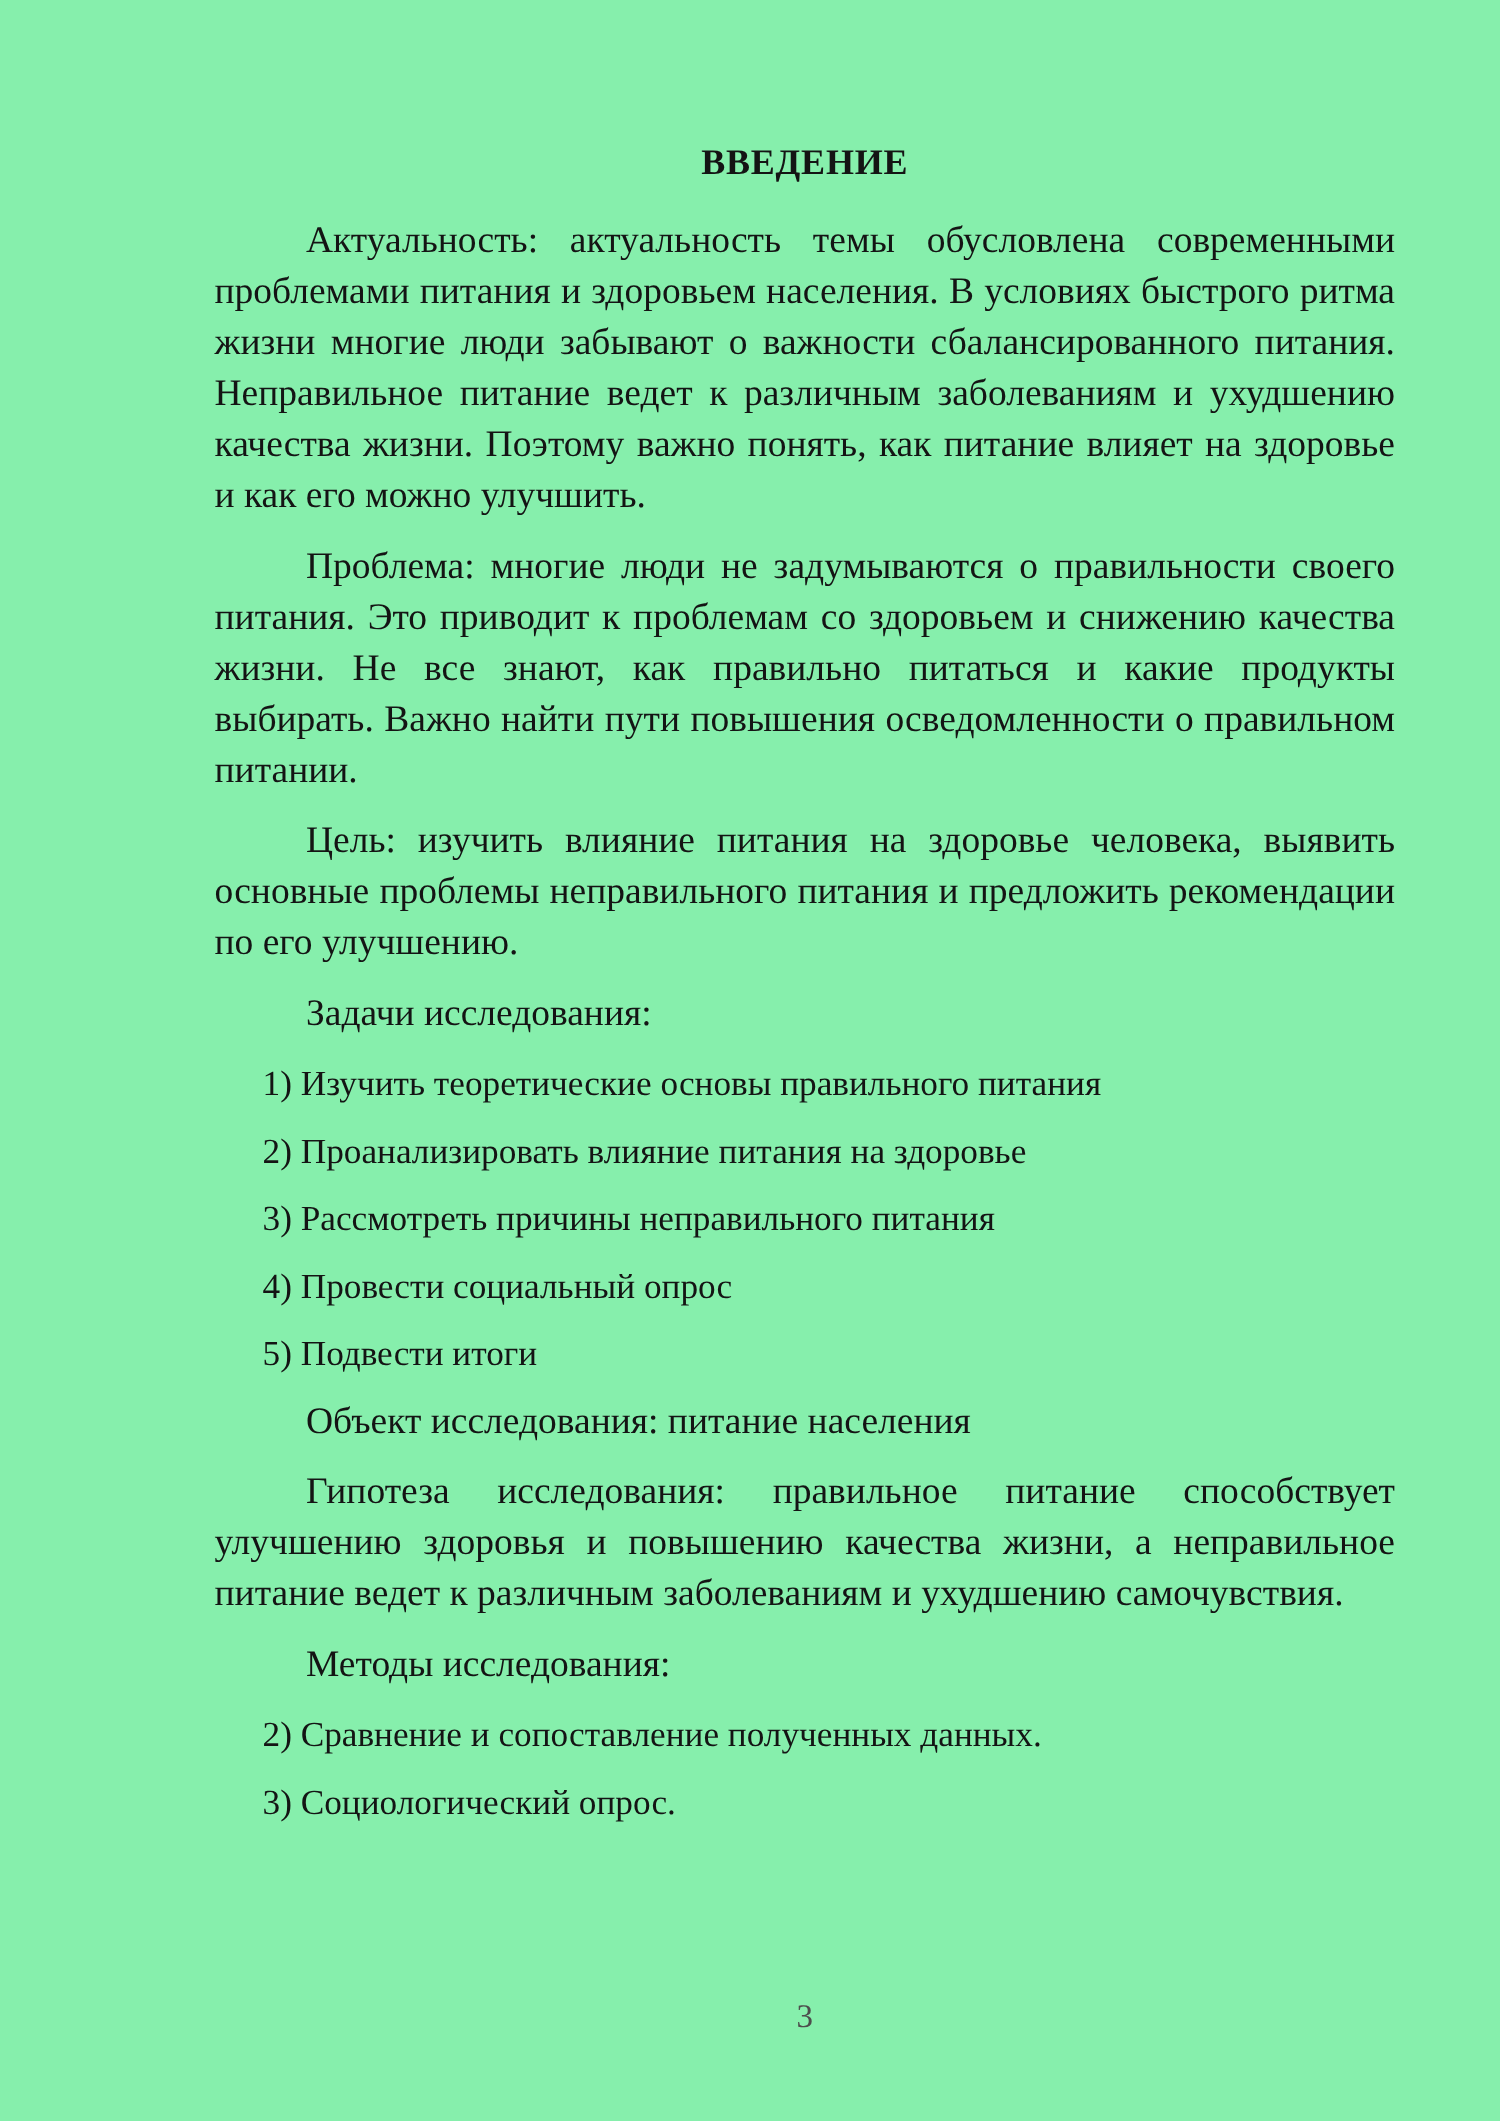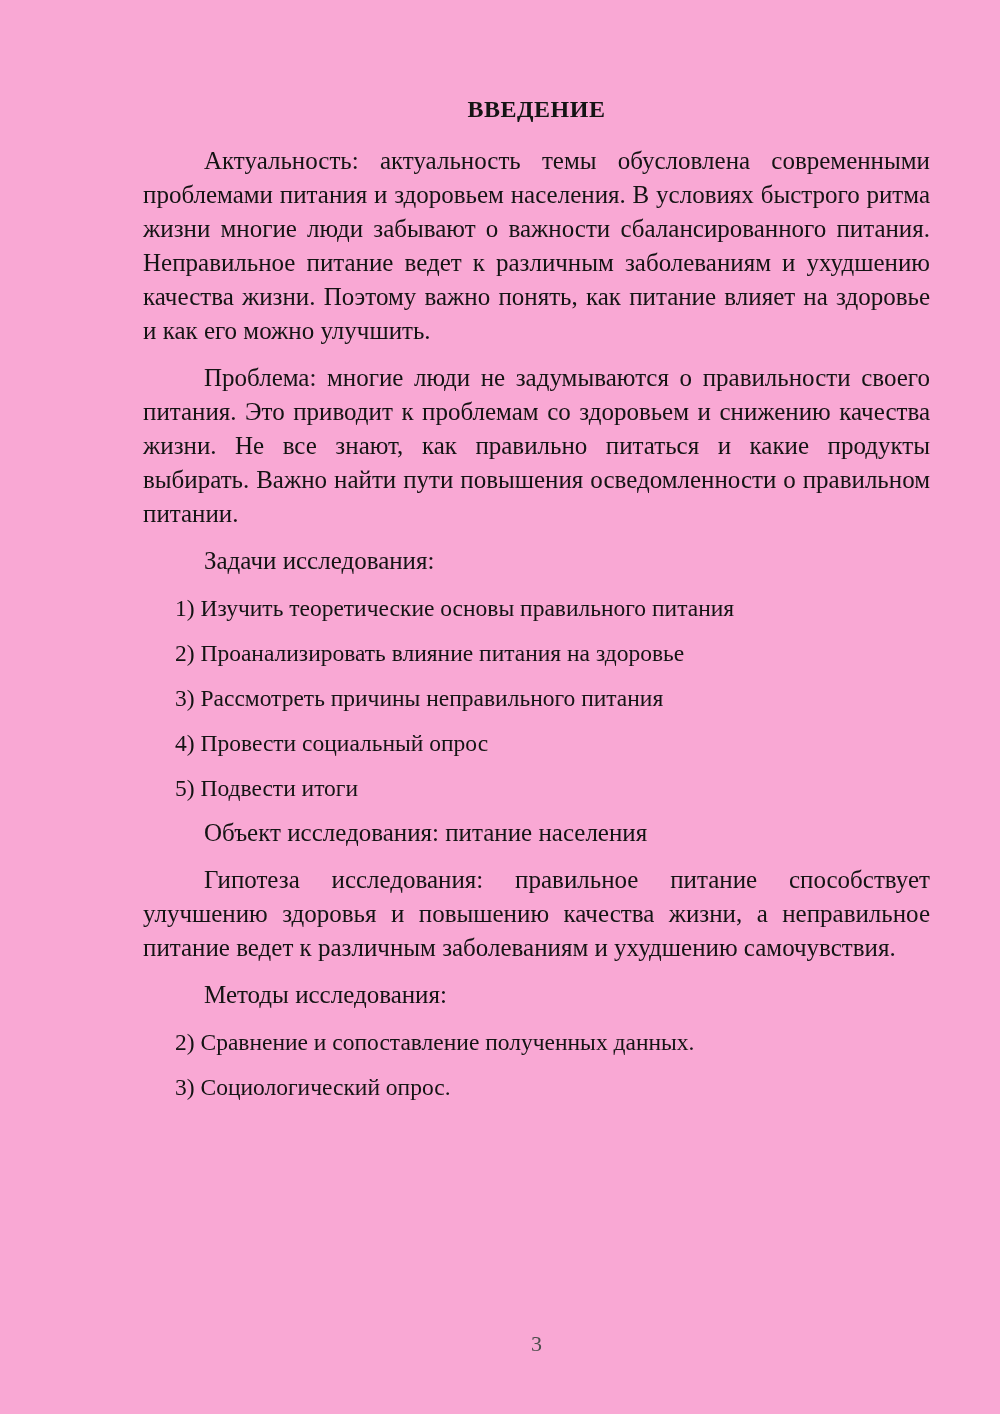--- a/index.html
+++ b/index.html
@@ -4,21 +4,21 @@
 <style>
   html, body {
     margin: 0;
     padding: 0;
     background: #ffffff;
   }
   .page {
     position: relative;
     width: 1000px;
     height: 1414px;
-    background: #f9a8d4;
+    background: #86efac;
     font-family: "Liberation Serif", "DejaVu Serif", serif;
     color: #141414;
     overflow: hidden;
   }
   .content {
     position: absolute;
     left: 143px;
     top: 95px;
     width: 787px;
   }
@@ -61,20 +61,21 @@
 
 <div class="page">
   <div class="content">
 
     <h1 class="doc-title">ВВЕДЕНИЕ</h1>
 
     <p class="para">Актуальность: актуальность темы обусловлена современными проблемами питания и здоровьем населения. В условиях быстрого ритма жизни многие люди забывают о важности сбалансированного питания. Неправильное питание ведет к различным заболеваниям и ухудшению качества жизни. Поэтому важно понять, как питание влияет на здоровье и как его можно улучшить.</p>
 
     <p class="para">Проблема: многие люди не задумываются о правильности своего питания. Это приводит к проблемам со здоровьем и снижению качества жизни. Не все знают, как правильно питаться и какие продукты выбирать. Важно найти пути повышения осведомленности о правильном питании.</p>
 
+    <p class="para">Цель: изучить влияние питания на здоровье человека, выявить основные проблемы неправильного питания и предложить рекомендации по его улучшению.</p>
 
     <p class="para">Задачи исследования:</p>
 
     <div>
       <p class="list-item">1) Изучить теоретические основы правильного питания</p>
       <p class="list-item">2) Проанализировать влияние питания на здоровье</p>
       <p class="list-item">3) Рассмотреть причины неправильного питания</p>
       <p class="list-item">4) Провести социальный опрос</p>
       <p class="list-item">5) Подвести итоги</p>
     </div>

